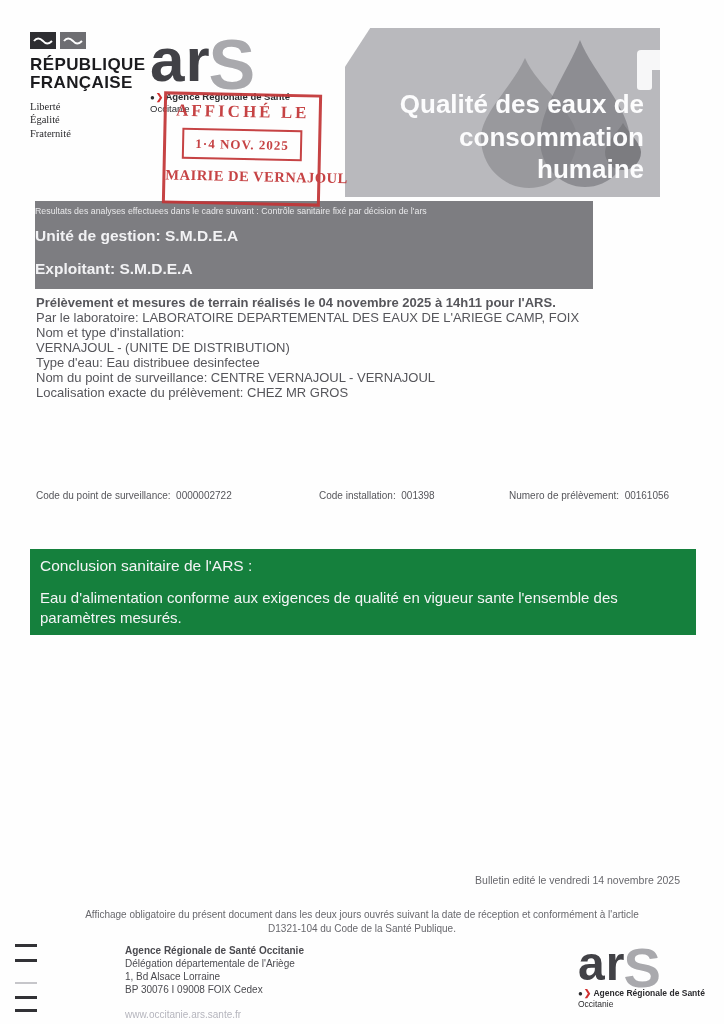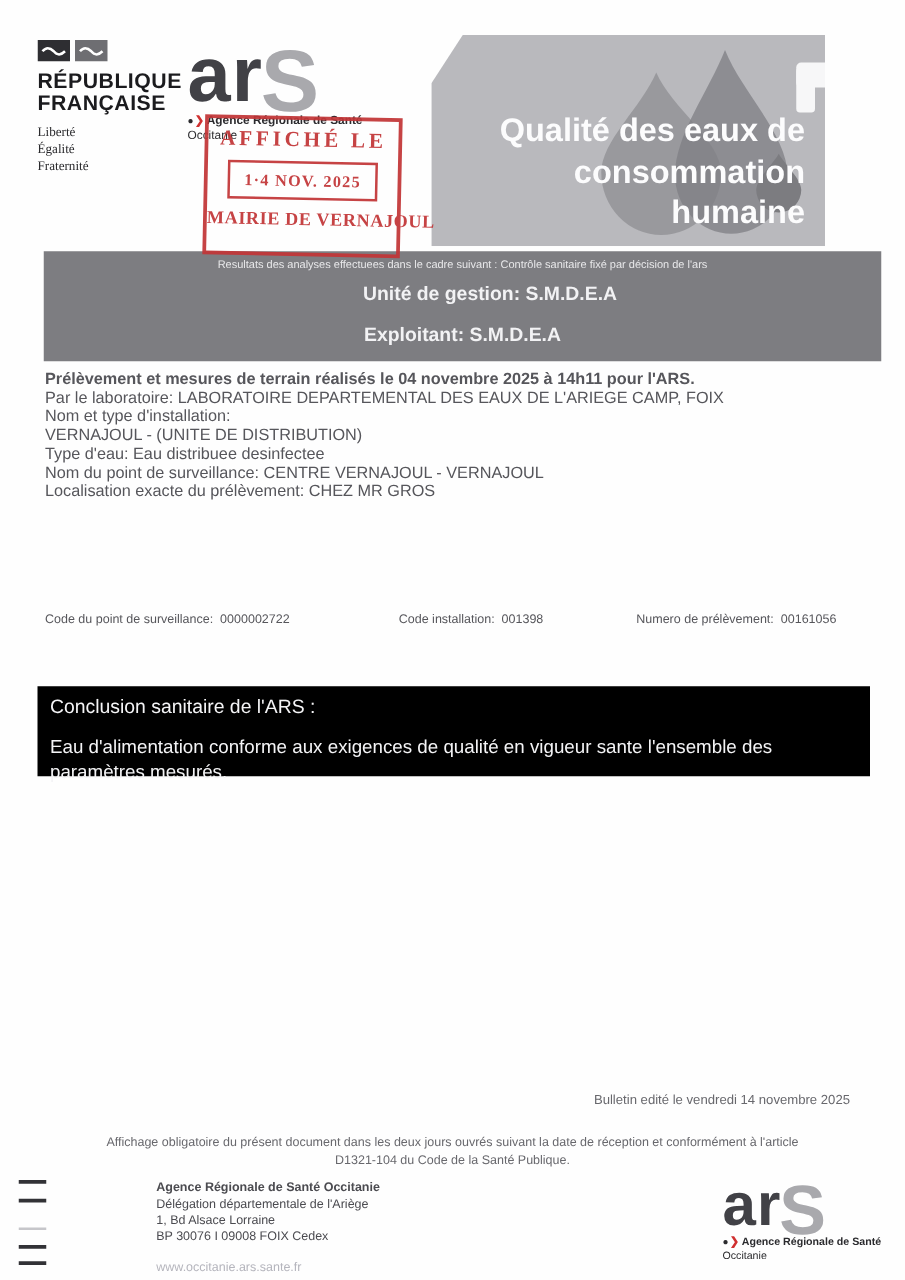--- a/index.html
+++ b/index.html
@@ -39,44 +39,44 @@
   
   .stamp{position:absolute;left:163px;top:93px;width:152px;height:106px;
          border:3px solid #c23537;transform:rotate(1.2deg);z-index:5;opacity:.93;
          font-family:"Liberation Serif",serif;color:#c23537;text-align:center;}
   .stamp-l1{font-size:17px;font-weight:bold;letter-spacing:3px;margin-top:6px;white-space:nowrap;}
   .stamp-date{width:116px;margin:7px auto 0;border:2.5px solid #c23537;padding:6px 0 5px;
               font-size:13px;font-weight:bold;letter-spacing:1px;white-space:nowrap;}
   .stamp-l3{font-size:14.5px;font-weight:bold;letter-spacing:.5px;margin-top:8px;white-space:nowrap;}
 
   
-  .band{position:absolute;left:35px;top:201px;width:670px;height:88px;background:#7d7d81;
-        text-align:center;color:#f2f2f4;}
+  .band{position:absolute;left:35px;top:201px;width:558px;height:88px;background:#7d7d81;
+        text-align:left;color:#f2f2f4;}
   .band-sub{font-size:8.8px;margin-top:5px;color:#e8e8ea;}
-  .band-unit{font-size:15.5px;font-weight:bold;margin-top:11px;padding-left:44px;}
+  .band-unit{font-size:15.5px;font-weight:bold;margin-top:11px;}
   .band-op{font-size:15.5px;font-weight:bold;margin-top:15px;}
 
   
   .details{position:absolute;left:36px;top:295px;width:665px;font-size:13px;color:#56565b;}
   .details div{margin:0;}
   .d-samp{margin-bottom:5px;font-weight:bold;}
   .d-lab{margin-bottom:13px;}
   .d-ilabel{margin-bottom:8px;}
   .d-ival{margin-bottom:11px;}
   .d-water{margin-bottom:12px;}
   .d-point{margin-bottom:7px;}
 
   
   .codes{position:absolute;left:36px;top:490px;width:665px;height:16px;font-size:10px;color:#56565b;}
   .code-a{position:absolute;left:0;}
   .code-b{position:absolute;left:283px;}
   .code-c{position:absolute;left:473px;}
 
   
-  .concl{position:absolute;left:30px;top:549px;width:666px;height:72px;background:#000000;
+  .concl{position:absolute;left:30px;top:549px;width:666px;height:86px;background:#15803d;
          color:#f4f4f6;padding:0;}
   .concl-title{font-size:15.5px;margin:8px 0 0 10px;}
   .concl-body{font-size:15px;margin:13px 0 0 10px;width:636px;line-height:1.3;}
 
   
   .bulletin{position:absolute;right:44px;top:874px;font-size:10.5px;color:#68686d;}
   .notice{position:absolute;left:0;top:908px;width:724px;text-align:center;
           font-size:10px;color:#68686d;line-height:1.35;}
   .addr{position:absolute;left:125px;top:944px;font-size:10px;color:#4b4b50;line-height:1.3;}
   .addr-name{font-weight:bold;}

